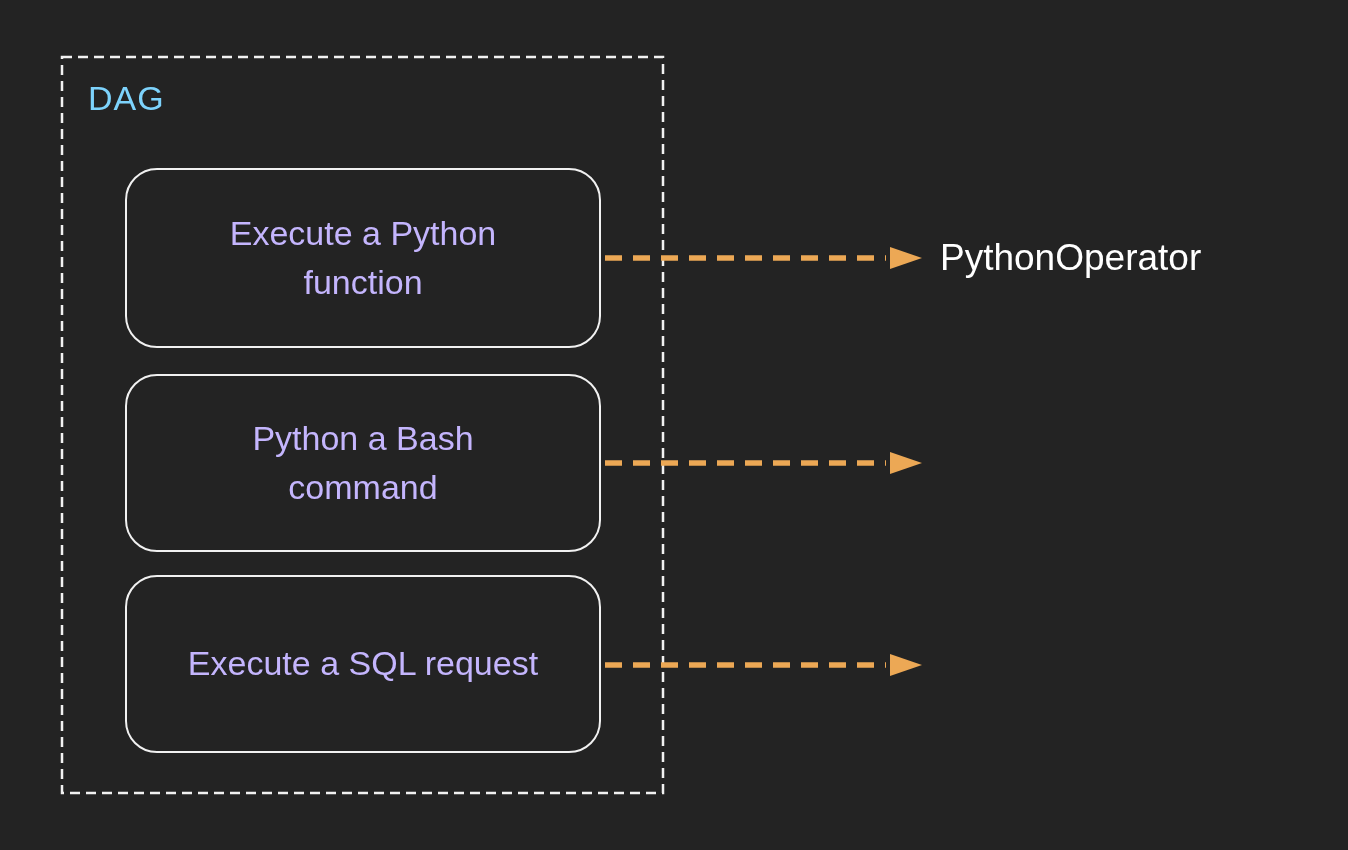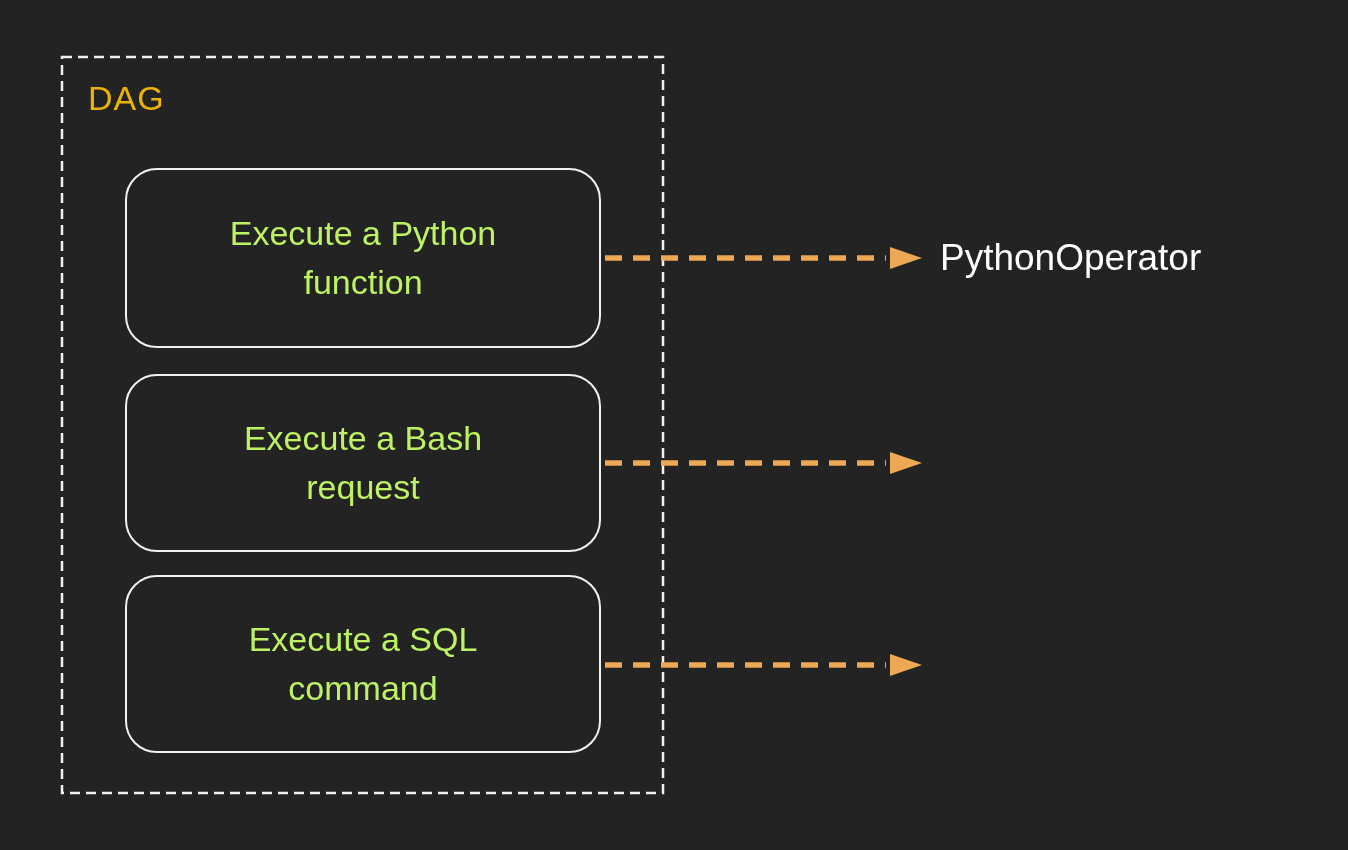--- a/index.html
+++ b/index.html
@@ -23,41 +23,41 @@
     height: 850px;
     pointer-events: none;
   }
   .dag-label {
     position: absolute;
     left: 88px;
     top: 80px;
     font-size: 34px;
     letter-spacing: 1px;
     line-height: 1.1;
-    color: #eab308;
+    color: #7dd3fc;
   }
   .node {
     position: absolute;
     left: 125px;
     width: 476px;
     box-sizing: border-box;
     border: 2.5px solid #F1F1F1;
     border-radius: 32px;
     background: #232323;
     display: flex;
     align-items: center;
     justify-content: center;
   }
   .node-text {
     display: block;
     max-width: 360px;
     text-align: center;
     font-size: 34px;
     line-height: 1.45;
-    color: #bef264;
+    color: #c4b5fd;
   }
   .node1 { top: 168px; height: 180px; }
   .node2 { top: 374px; height: 178px; }
   .node3 { top: 575px; height: 178px; }
   .op-label {
     position: absolute;
     left: 940px;
     transform: translateY(-50%);
     font-size: 37px;
     white-space: nowrap;
@@ -92,24 +92,24 @@
     </g>
   </svg>
 
   <div class="dag-label">DAG</div>
 
   <div class="node node1">
     <span class="node-text">Execute a Python function</span>
   </div>
 
   <div class="node node2">
-    <span class="node-text">Execute a Bash request</span>
+    <span class="node-text">Python a Bash command</span>
   </div>
 
   <div class="node node3">
-    <span class="node-text">Execute a SQL command</span>
+    <span class="node-text">Execute a SQL request</span>
   </div>
 
   <div class="op-label op1">PythonOperator</div>
 
 
 
 </div>
 
 </body></html>

